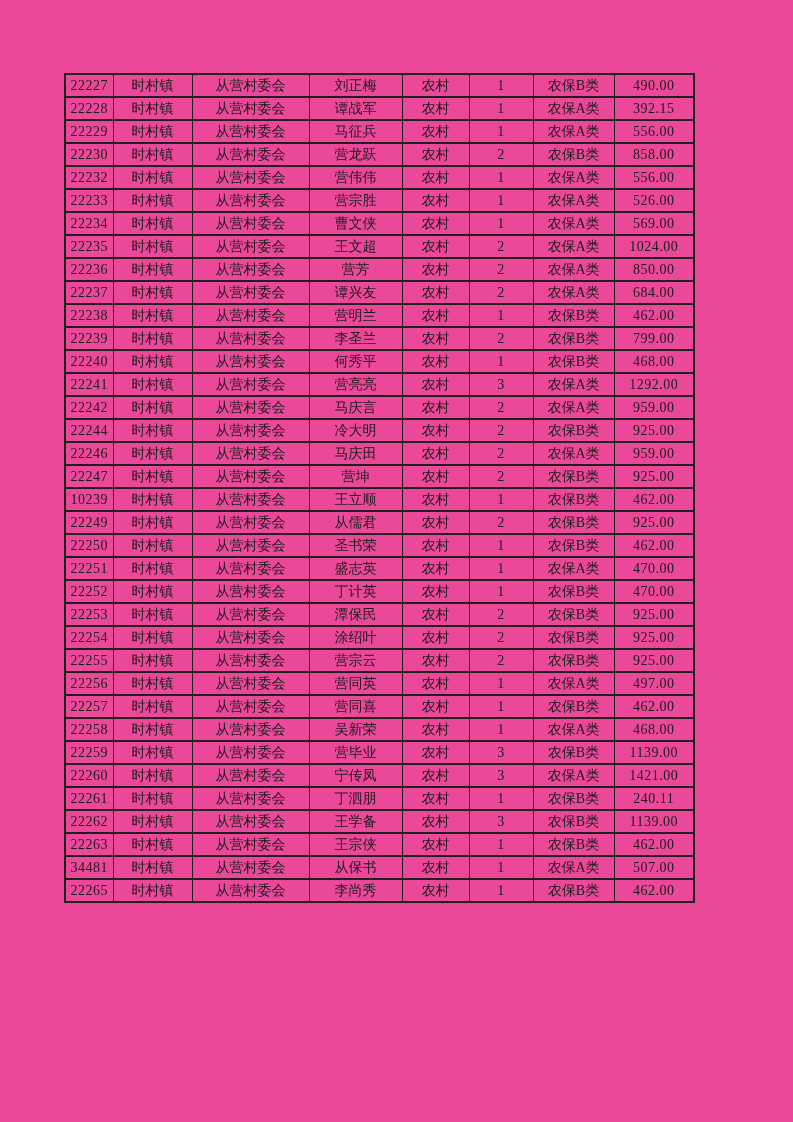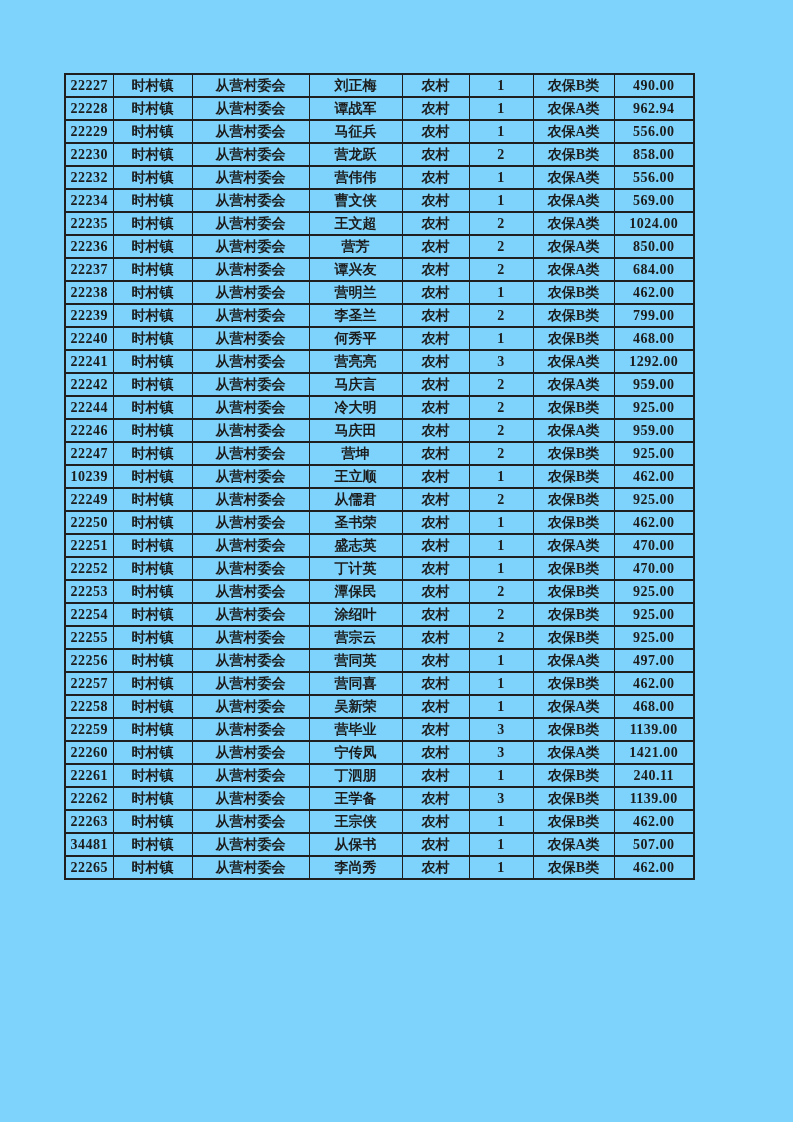--- a/index.html
+++ b/index.html
@@ -4,24 +4,23 @@
 <style>
   html, body {
     margin: 0;
     padding: 0;
     background: #ffffff;
   }
   .page {
     position: relative;
     width: 793px;
     height: 1122px;
-    background: #7dd3fc;
+    background: #ec4899;
     overflow: hidden;
     font-family: "Liberation Serif", "DejaVu Serif", serif;
-    font-weight: bold;
   }
   table.roster {
     position: absolute;
     left: 64px;
     top: 73px;
     width: 629px;
     border-collapse: collapse;
     table-layout: fixed;
     border: 2px solid #1f1f1f;
   }
@@ -70,21 +69,21 @@
           <td class="num">490.00</td>
         </tr>
         <tr>
           <td class="num">22228</td>
           <td>时村镇</td>
           <td>从营村委会</td>
           <td>谭战军</td>
           <td>农村</td>
           <td class="num">1</td>
           <td>农保A类</td>
-          <td class="num">962.94</td>
+          <td class="num">392.15</td>
         </tr>
         <tr>
           <td class="num">22229</td>
           <td>时村镇</td>
           <td>从营村委会</td>
           <td>马征兵</td>
           <td>农村</td>
           <td class="num">1</td>
           <td>农保A类</td>
           <td class="num">556.00</td>
@@ -101,20 +100,30 @@
         </tr>
         <tr>
           <td class="num">22232</td>
           <td>时村镇</td>
           <td>从营村委会</td>
           <td>营伟伟</td>
           <td>农村</td>
           <td class="num">1</td>
           <td>农保A类</td>
           <td class="num">556.00</td>
+        </tr>
+        <tr>
+          <td class="num">22233</td>
+          <td>时村镇</td>
+          <td>从营村委会</td>
+          <td>营宗胜</td>
+          <td>农村</td>
+          <td class="num">1</td>
+          <td>农保A类</td>
+          <td class="num">526.00</td>
         </tr>
         <tr>
           <td class="num">22234</td>
           <td>时村镇</td>
           <td>从营村委会</td>
           <td>曹文侠</td>
           <td>农村</td>
           <td class="num">1</td>
           <td>农保A类</td>
           <td class="num">569.00</td>

